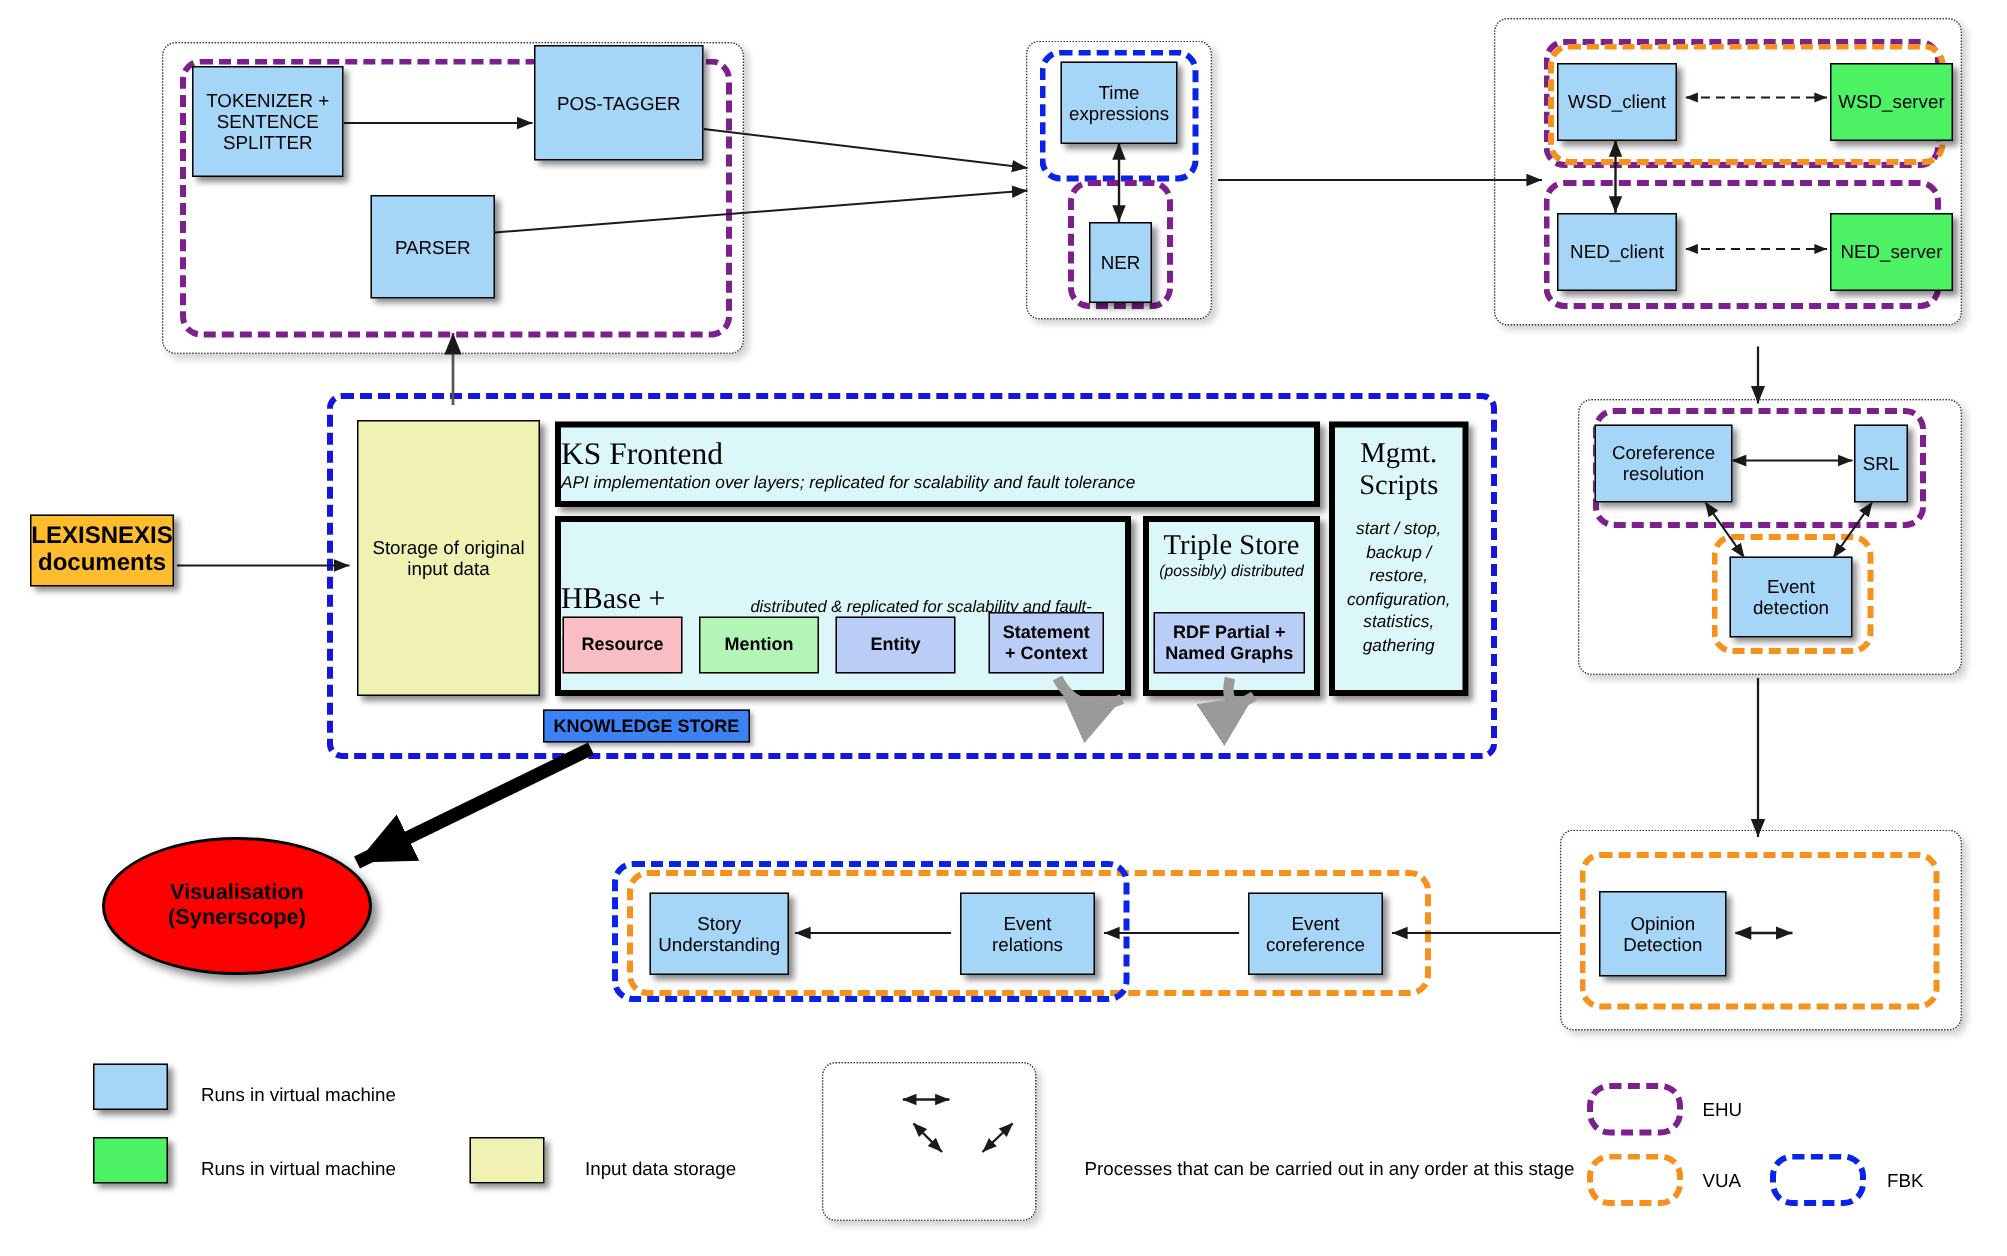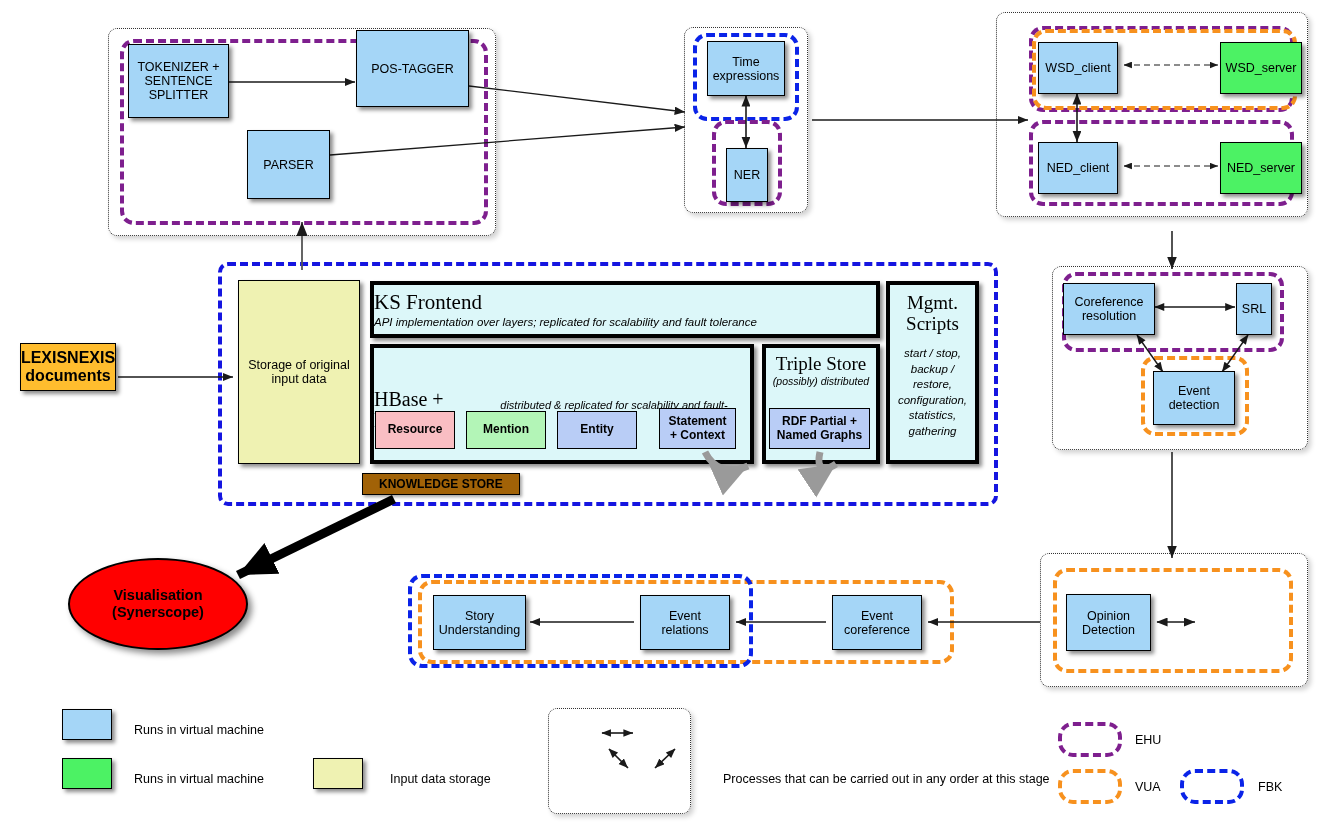--- a/index.html
+++ b/index.html
@@ -53,22 +53,22 @@
   }
   .ks-thick{
     position:absolute;box-sizing:border-box;border:4.5px solid #000;
     background:#dcf7f9;box-shadow:3px 3px 4px rgba(0,0,0,.45);z-index:6;
   }
   .serif{font-family:"Liberation Serif",serif;}
   .ital{font-style:italic;}
   .grey-lbl{color:#9a9a9a;font-weight:bold;font-size:11.5px;}
 
   .ks-label{
-    position:absolute;background:#a16207;border:1.6px solid #000;
-    font-size:12px;font-weight:bold;padding:3px 16px;z-index:40;
+    position:absolute;background:#3b82f6;border:1.6px solid #000;
+    font-size:12px;font-weight:bold;padding:3px 6px;z-index:40;
     box-shadow:2px 2px 3px rgba(0,0,0,.35);
   }
 
   
   #viz{
     position:absolute;border-radius:50%;background:#ff0000;border:2px solid #000;
     display:flex;align-items:center;justify-content:center;text-align:center;
     font-weight:bold;font-size:14.5px;color:#000;line-height:1.2;
     box-shadow:4px 4px 6px rgba(0,0,0,.45);z-index:8;
   }

